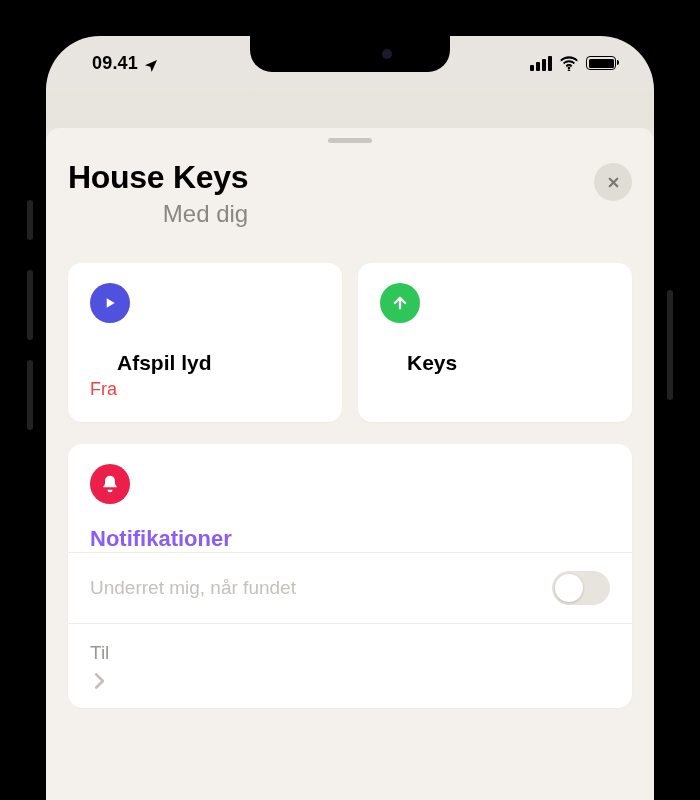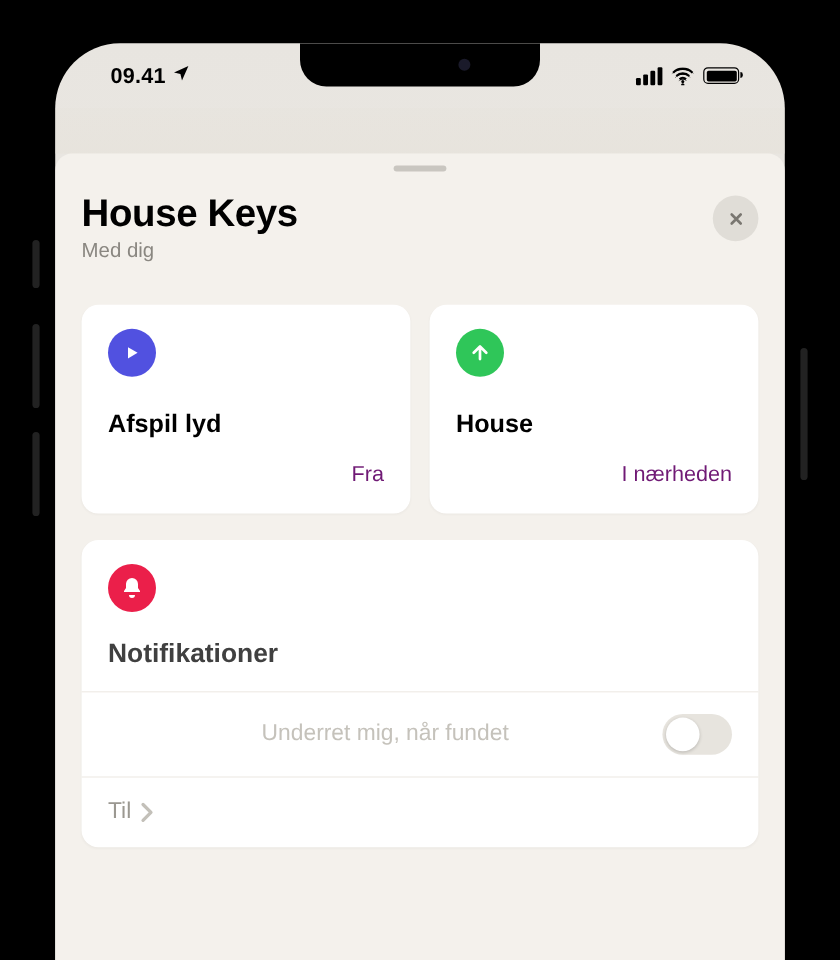--- a/index.html
+++ b/index.html
@@ -78,21 +78,21 @@
     .status-bar {
       height: 54px;
       display: flex;
       align-items: center;
       justify-content: space-between;
       padding: 0 38px 0 46px;
       font-weight: 600;
     }
     .status-left {
       display: flex;
-      align-items: flex-start;
+      align-items: flex-end;
       gap: 5px;
       font-size: 18px;
       color: #000;
       letter-spacing: 0.2px;
     }
     .status-right {
       display: flex;
       align-items: center;
       gap: 7px;
     }
@@ -164,24 +164,25 @@
       margin-top: 16px;
     }
     .title-block { }
     .sheet-title {
       font-size: 32px;
       font-weight: 700;
       color: #000;
       letter-spacing: -0.3px;
     }
     .sheet-sub {
-      font-size: 17px;
+      font-size: 24px;
       color: #8a8781;
       margin-top: 2px;
       line-height: 1.3;
+      text-align: right;
     }
     .close-btn {
       width: 38px;
       height: 38px;
       border-radius: 50%;
       background: #e0ddd7;
       display: flex;
       align-items: center;
       justify-content: center;
       cursor: pointer;
@@ -210,26 +211,26 @@
       align-items: center;
       justify-content: center;
       margin-bottom: 28px;
     }
     .icon-play { background: #5151e0; }
     .icon-find { background: #2fc659; }
     .card-title {
       font-size: 21px;
       font-weight: 600;
       color: #000;
+      margin-left: 27px;
     }
     .card-sub {
       font-size: 18px;
-      color: #701a75;
-      margin-top: 19px;
-      text-align: right;
+      color: #ef4444;
+      margin-top: 4px;
     }
 
     .section {
       background: #fff;
       border-radius: 14px;
       margin-top: 22px;
       padding: 20px 0 0 0;
       box-shadow: 0 1px 2px rgba(0,0,0,0.03);
     }
     .section-head {
@@ -241,39 +242,39 @@
       border-radius: 50%;
       background: #eb1f4a;
       display: flex;
       align-items: center;
       justify-content: center;
       margin-bottom: 22px;
     }
     .section-title {
       font-size: 22px;
       font-weight: 600;
-      color: #404040;
-      margin-bottom: 18px;
+      color: #8b5cf6;
     }
     .row {
       display: flex;
       align-items: center;
       justify-content: space-between;
       padding: 18px 22px;
       border-top: 1px solid #efece6;
       font-size: 19px;
     }
-    .row.disabled { color: #c5c2bb; text-align: center; }
+    .row.disabled { color: #c5c2bb; }
     .row-label { flex: 1; }
     .row-trail {
       display: flex;
       align-items: center;
       gap: 8px;
       color: #9b9891;
       font-size: 19px;
+      flex-direction: column;
     }
     .toggle {
       width: 58px;
       height: 34px;
       border-radius: 17px;
       background: #e7e4de;
       position: relative;
     }
     .toggle::after {
       content: "";
@@ -354,22 +355,21 @@
             </div>
             <div class="card-title">Afspil lyd</div>
             <div class="card-sub">Fra</div>
           </div>
           <div class="card">
             <div class="card-icon icon-find">
               <svg width="18" height="18" viewBox="0 0 24 24" fill="none" stroke="#fff" stroke-width="3" stroke-linecap="round" stroke-linejoin="round">
                   <path d="M12 19V5M5 12l7-7 7 7"></path>
                 </svg>
             </div>
-            <div class="card-title">House</div>
-            <div class="card-sub">I nærheden</div>
+            <div class="card-title">Keys</div>
           </div>
         </div>
 
         <div class="section">
           <div class="section-head">
             <div class="icon-bell">
               <svg width="20" height="20" viewBox="0 0 24 24" fill="#fff">
                   <path d="M12 2a6 6 0 00-6 6v4l-2 3v1h16v-1l-2-3V8a6 6 0 00-6-6zm0 20a3 3 0 003-3H9a3 3 0 003 3z"></path>
                 </svg>
             </div>

